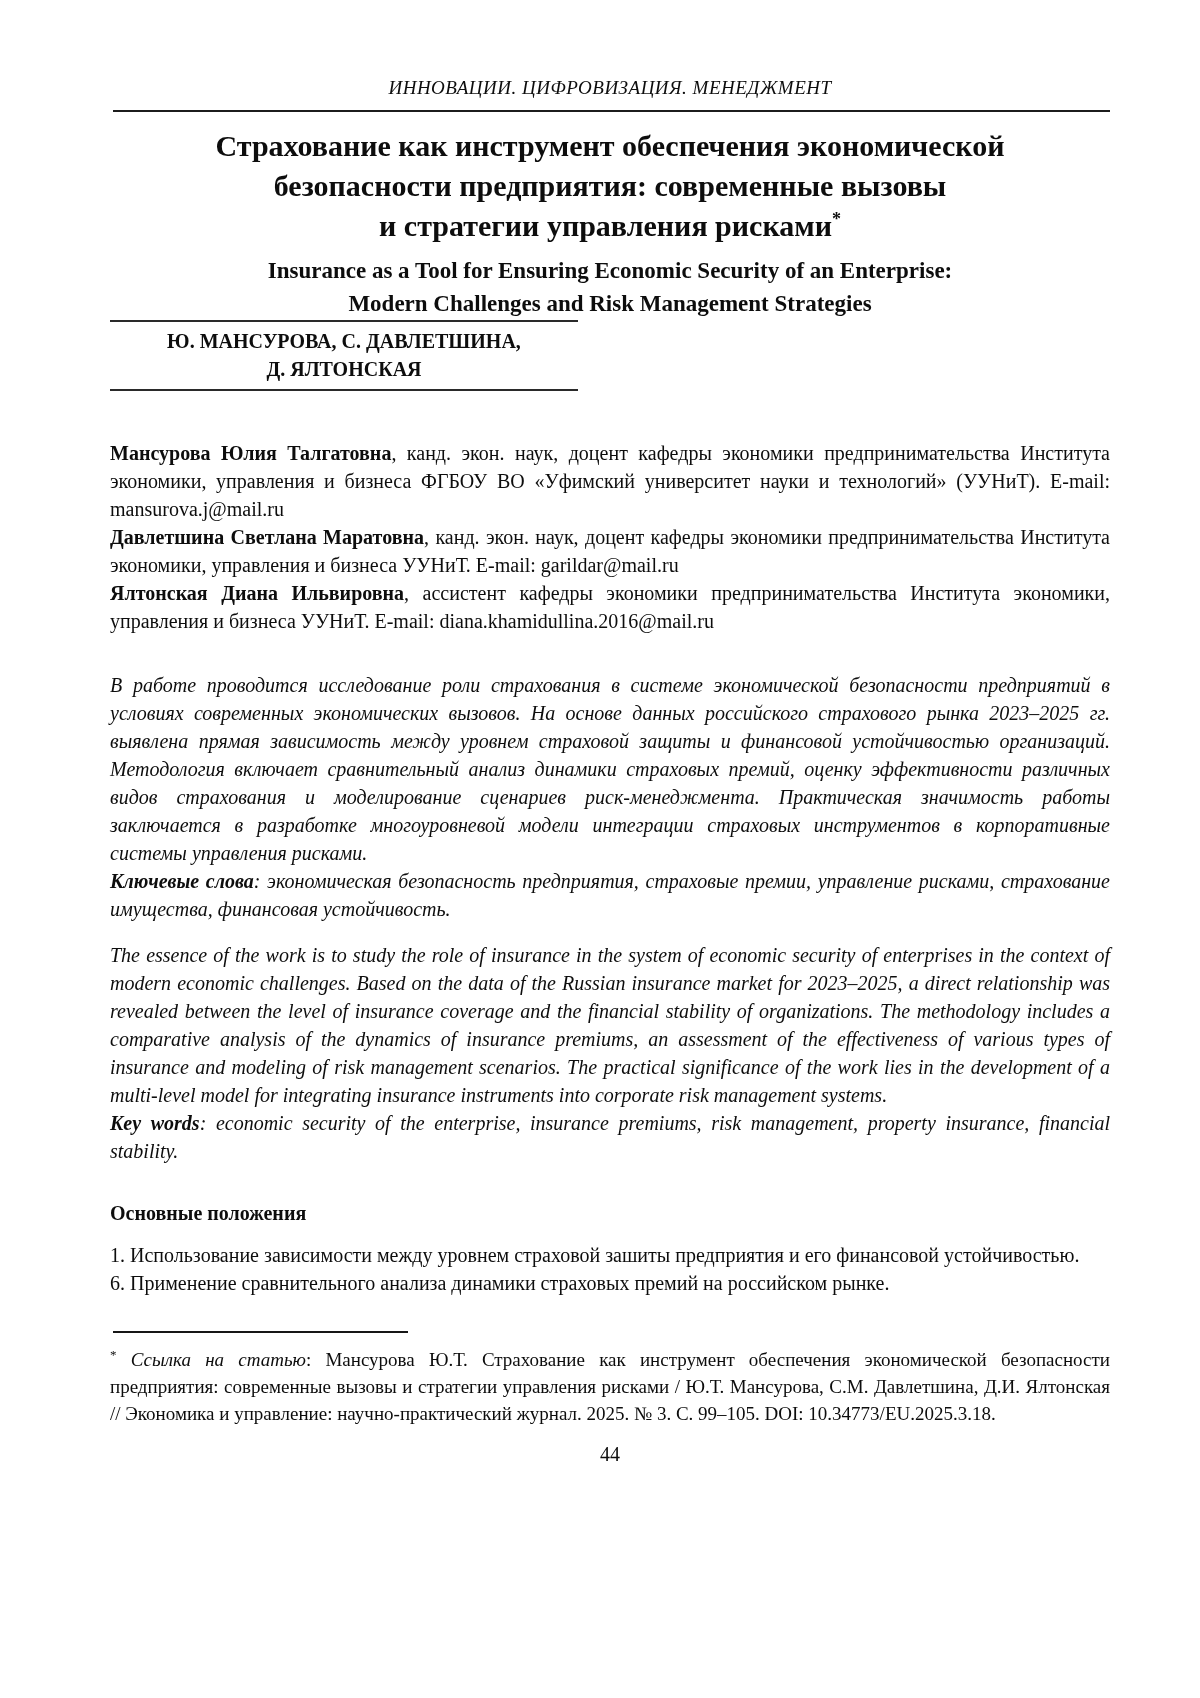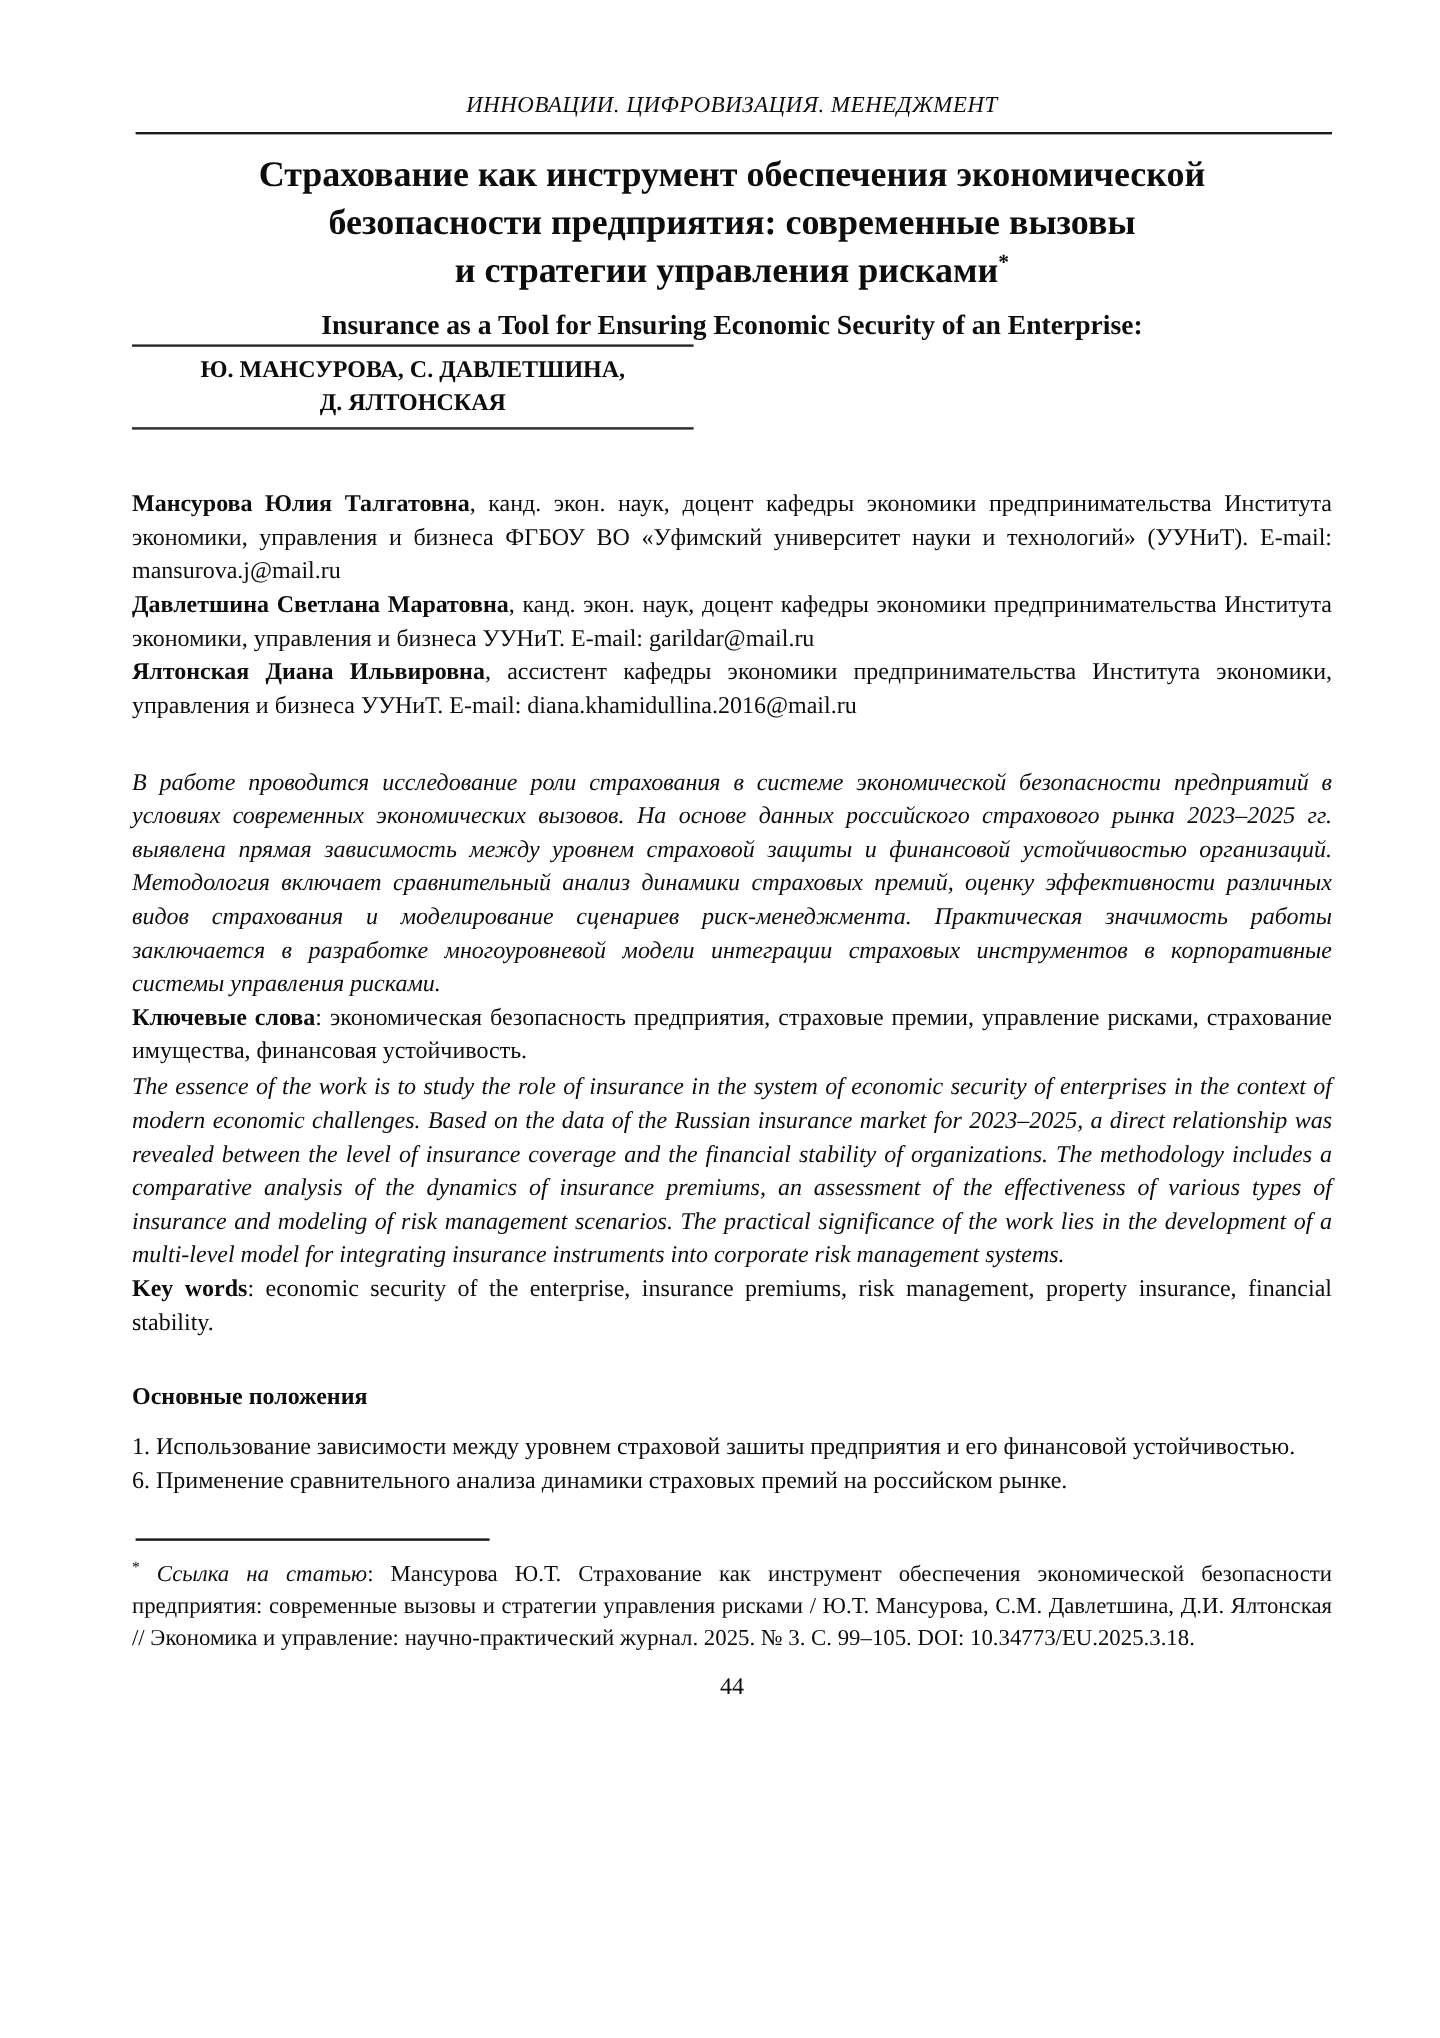--- a/index.html
+++ b/index.html
@@ -85,29 +85,30 @@
   }
   .abstract-ru {
     margin-top: 36px;
     font-style: italic;
     font-size: 20px;
     line-height: 28px;
     text-align: justify;
   }
   .keywords {
     margin: 0;
+    font-style: italic;
     font-size: 20px;
     line-height: 28px;
     text-align: justify;
   }
   .keywords .kw-label {
     font-weight: bold;
   }
   .abstract-en {
-    margin-top: 2px;
+    margin-top: 18px;
     font-style: italic;
     font-size: 20px;
     line-height: 28px;
     text-align: justify;
   }
   .highlights-heading {
     margin: 34px 0 0 0;
     font-weight: bold;
     font-size: 20px;
     line-height: 28px;
@@ -159,20 +160,21 @@
 
 
     <h1 class="title-ru">
       <span>Страхование как инструмент обеспечения экономической</span><br>
       <span>безопасности предприятия: современные вызовы</span><br>
       <span>и стратегии управления рисками</span><sup>*</sup>
     </h1>
 
     <h2 class="title-en">
       <span>Insurance as a Tool for Ensuring Economic Security of an Enterprise:</span><br>
+      <span>Modern Challenges and Risk Management Strategies</span>
     </h2>
 
     <div class="authors-box">
       <div>Ю. МАНСУРОВА, С. ДАВЛЕТШИНА,</div>
       <div>Д. ЯЛТОНСКАЯ</div>
     </div>
 
     <div class="bios">
       <p><b>Мансурова Юлия Талгатовна</b><span>, канд. экон. наук, доцент кафедры экономики предпринимательства Института экономики, управления и бизнеса ФГБОУ ВО «Уфимский университет науки и технологий» (УУНиТ). E-mail: mansurova.j@mail.ru</span></p>
       <p><b>Давлетшина Светлана Маратовна</b><span>, канд. экон. наук, доцент кафедры экономики предпринимательства Института экономики, управления и бизнеса УУНиТ. E-mail: garildar@mail.ru</span></p>

